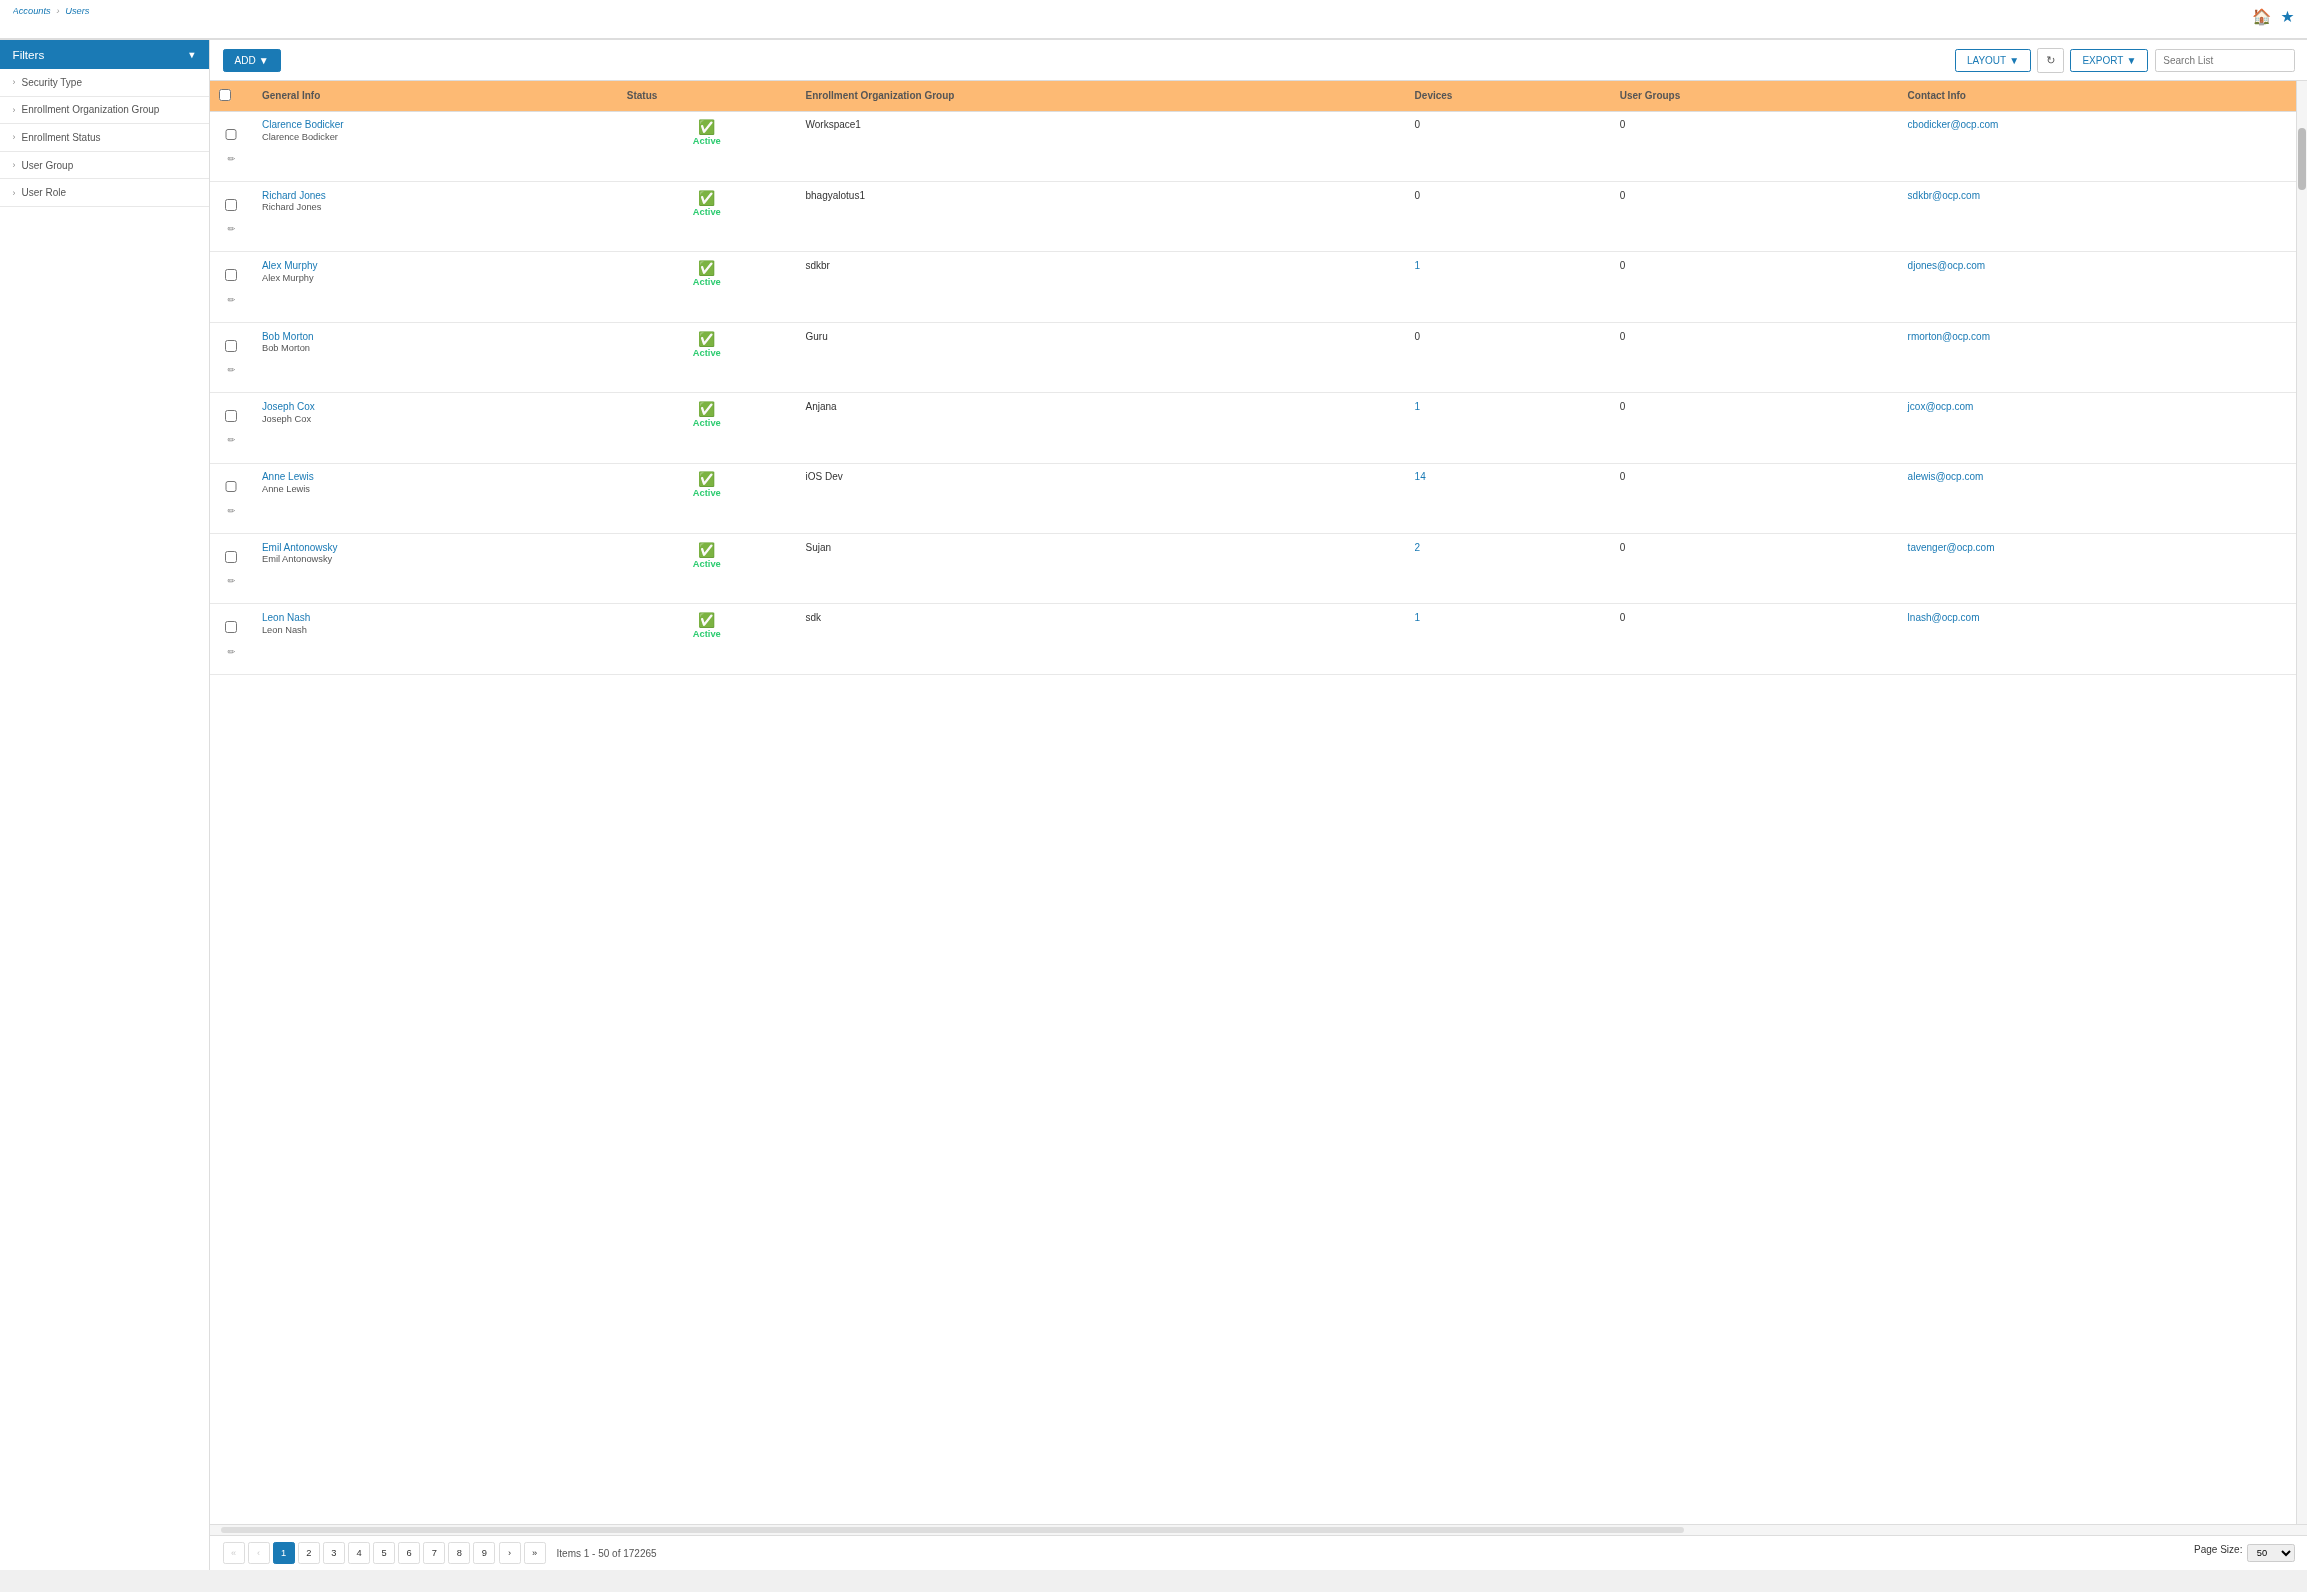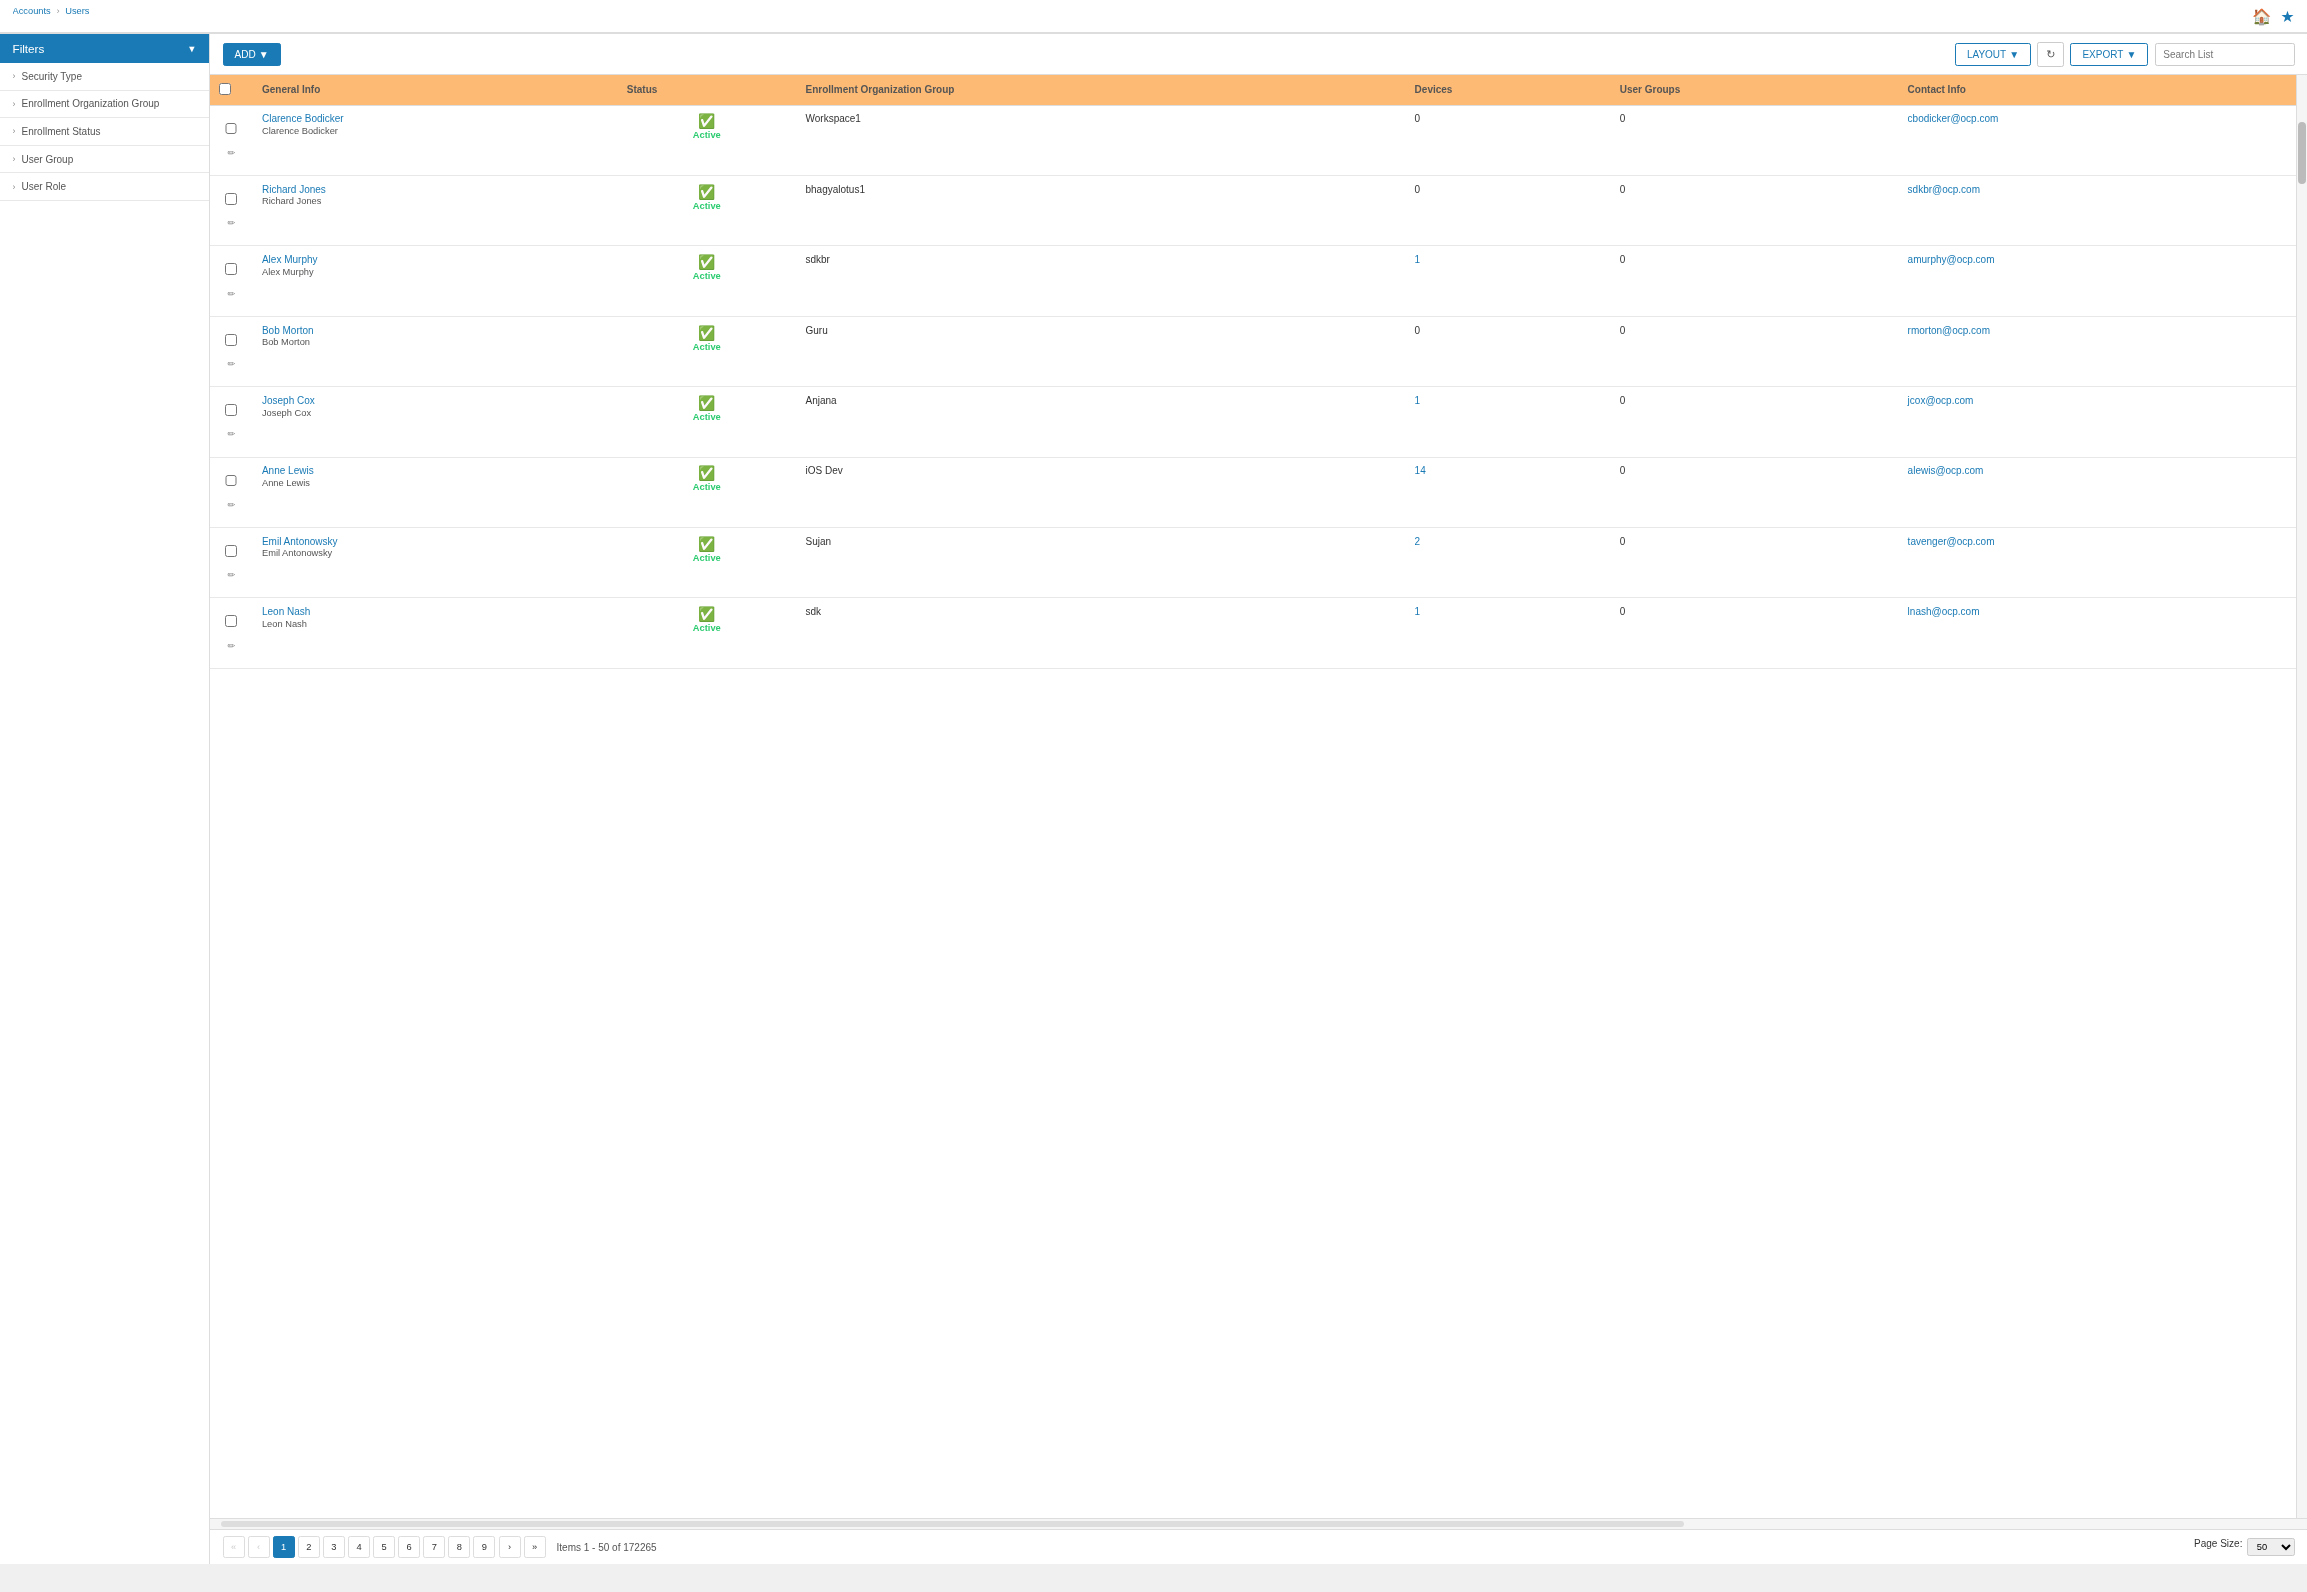--- a/index.html
+++ b/index.html
@@ -1,19 +1,19 @@
 <!DOCTYPE html>
 <html style="font-size:12.5px"><head>
   <meta charset="utf-8">
   <style>
     * { box-sizing: border-box; margin: 0; padding: 0; }
     body { font-family: Arial, sans-serif; background: #f0f0f0; font-size: 10px; color: #333; }
 
     .top-bar { padding: 6.2px 12.5px; background: #fff; border-bottom: 0.8px solid #ddd; }
-    .breadcrumb { font-size: 9.3px; color: #666; margin-bottom: 10px; }
+    .breadcrumb { font-size: 9.3px; color: #666; margin-bottom: 16px; font-style: italic; }
     .breadcrumb span { color: #1a7ab5; cursor: pointer; }
     .breadcrumb .sep { margin: 0 3.1px; color: #999; }
     .page-title { font-size: 20px; font-weight: 300; color: #333; }
     .title-icons { float: right; margin-top: 1.6px; }
     .title-icons span { font-size: 15.6px; color: #1a7ab5; margin-left: 6.2px; cursor: pointer; }
 
     .main-layout { display: flex; height: calc(100vh - 62px); }
 
     
     .sidebar { width: 210px; background: #fff; border-right: 0.8px solid #ddd; flex-shrink: 0; }
@@ -270,21 +270,21 @@
           <span>1</span>
         </div>
       </td>
       <td>
         <div class="td-inner">
           <span>0</span>
         </div>
       </td>
       <td>
         <div class="td-inner">
-          <span class="email-link">amurphy@ocp.com</span>
+          <span class="email-link">djones@ocp.com</span>
         </div>
       </td>
     </tr>
               <tr>
       <td class="checkbox-col">
         <div class="cell-actions">
           <input type="checkbox" class="cell-checkbox" style="">
           <span class="cell-edit" title="Edit">✏</span>
         </div>
       </td>

